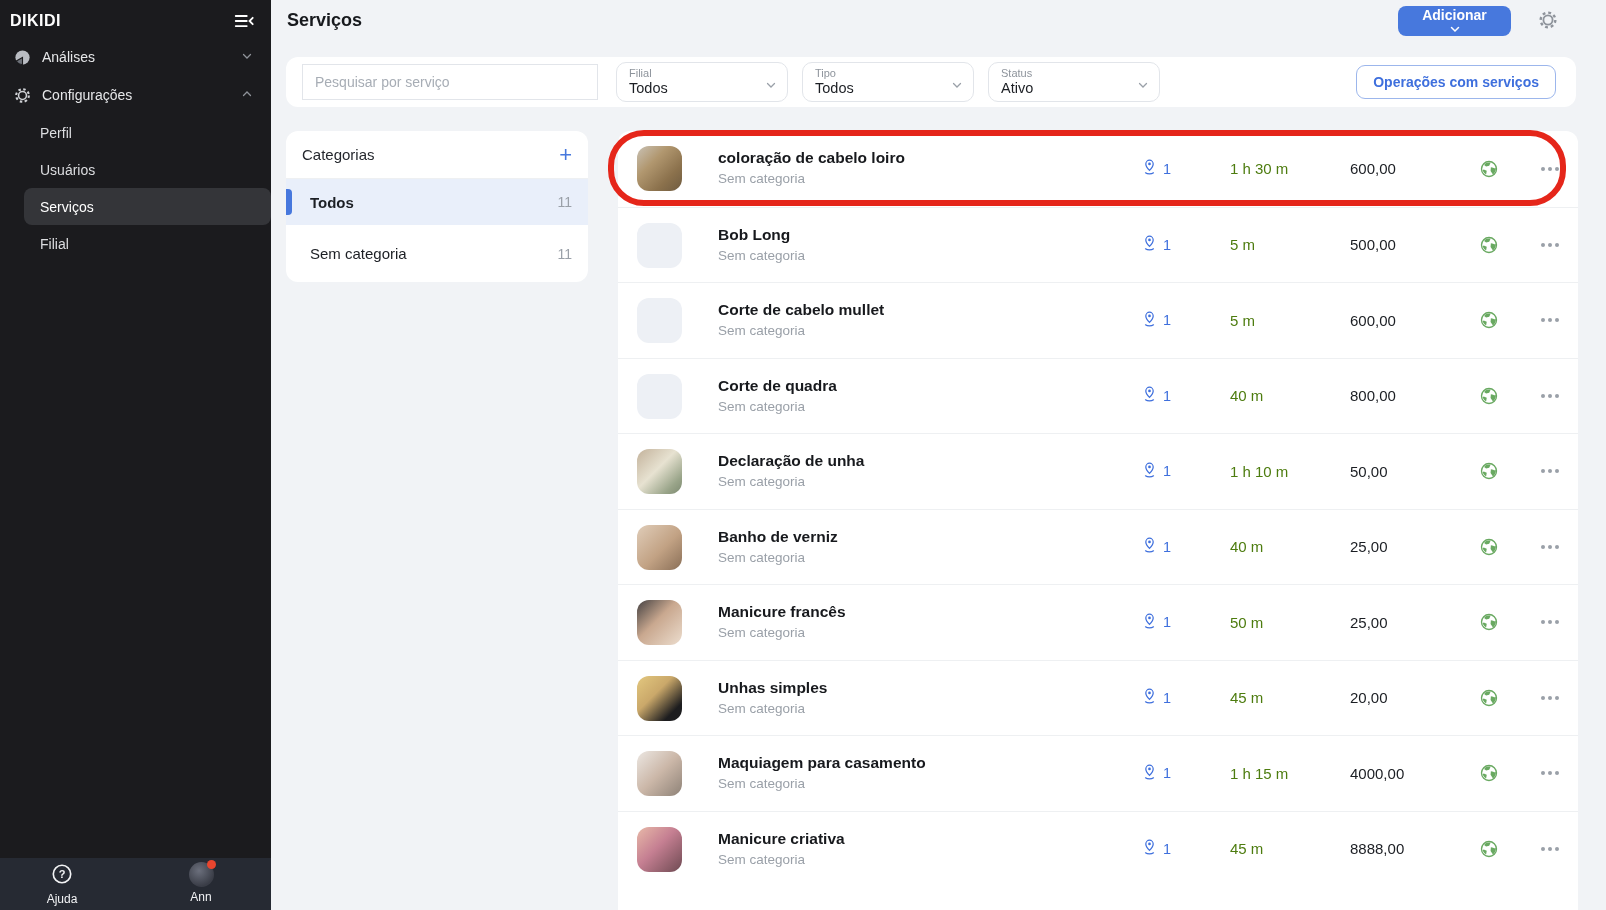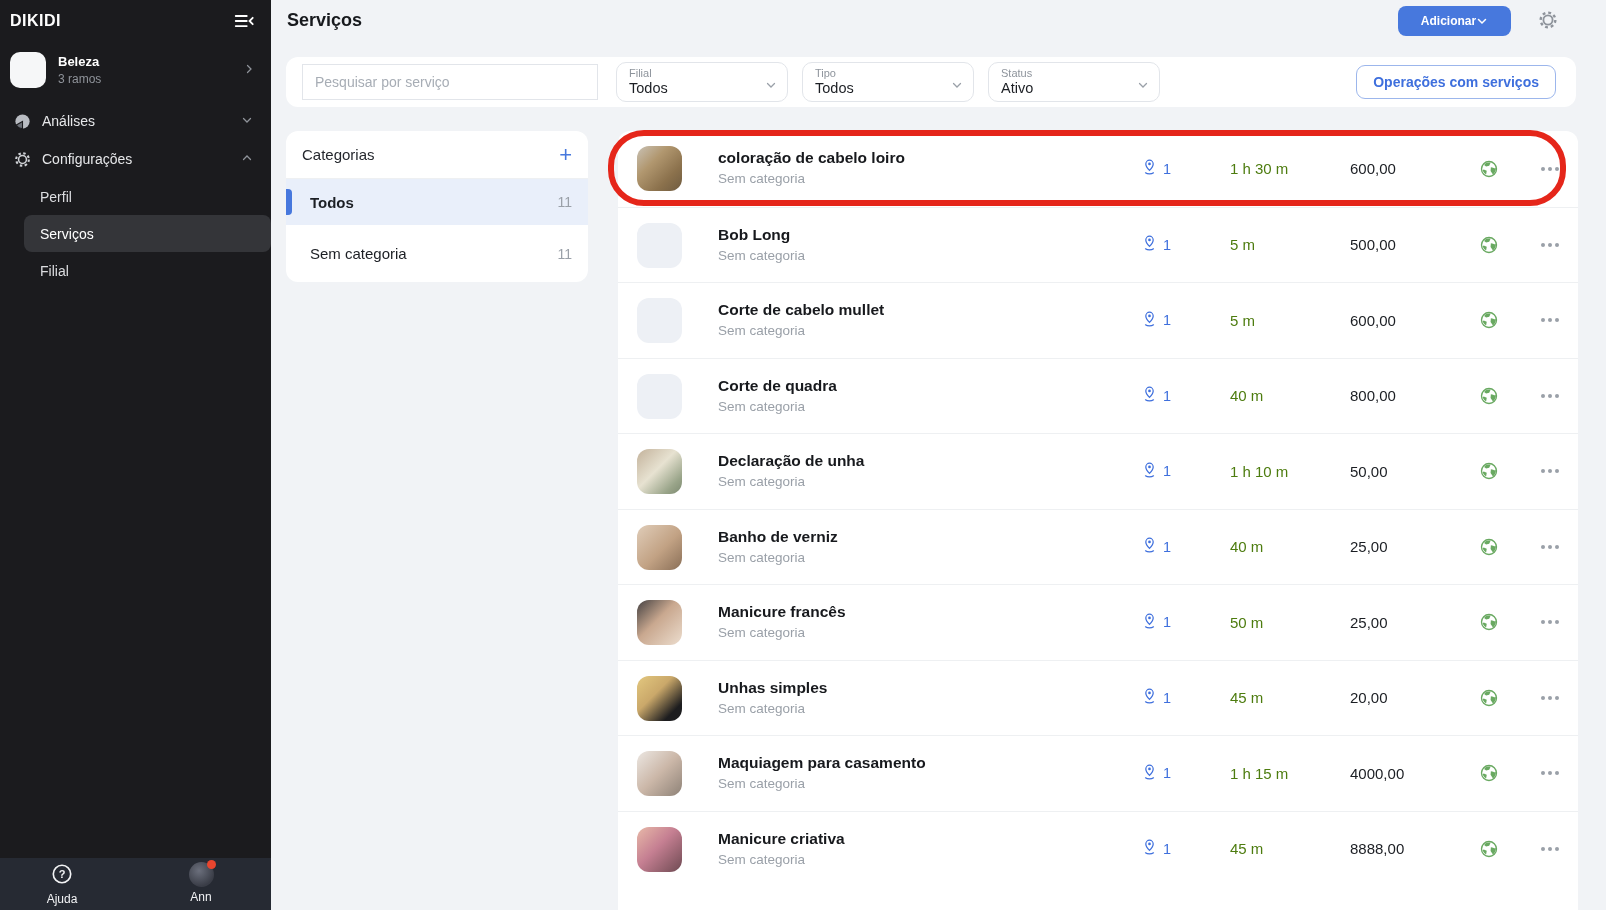--- a/index.html
+++ b/index.html
@@ -40,23 +40,24 @@
   .sb-foot-label { font-size:12px; color:#f2f3f5; margin-top:3px; }
   .ann-avatar { width:25px; height:25px; border-radius:50%;
     background:radial-gradient(circle at 40% 35%, #6b6f7c, #3a3d47 70%); position:relative; }
   .ann-dot { position:absolute; right:-2px; top:-2px; width:9px; height:9px; border-radius:50%; background:#e8452e; }
 
   
   .main { position:absolute; left:271px; top:0; right:0; bottom:0; background:#f1f3f6; }
   .page-title { position:absolute; left:16px; top:10px; font-size:18px; font-weight:bold; color:#17191d; }
   .add-btn {
     position:absolute; left:1127px; top:6px; width:113px; height:30px;
-    background:#4778dd; border:none; border-radius:8px; color:#fff; font-size:12px; font-weight:bold;
+    background:#4778dd; border:none; border-radius:8px; color:#fff; font-size:14px; font-weight:bold;
     display:flex; align-items:center; justify-content:center; gap:0; cursor:pointer;
     font-family:"Liberation Sans", sans-serif;
+    flex-direction:column;
   }
   .top-gear { position:absolute; left:1266px; top:9px; cursor:pointer; display:flex; }
 
   
   .filter-card {
     position:absolute; left:15px; top:57px; width:1290px; height:50px;
     background:#fff; border-radius:12px;
   }
   .search-input {
     position:absolute; left:16px; top:7px; width:296px; height:36px;
@@ -129,32 +130,20 @@
   <div class="sb-logo-row">
     <div class="sb-logo">DIKIDI</div>
     <div class="sb-collapse">
       <svg width="22" height="22" viewBox="0 0 24 24" fill="none" stroke="#ffffff" stroke-width="2" stroke-linecap="round">
           <path d="M3 6.5h12M3 12h12M3 17.5h12"></path>
           <path d="M21.5 8.5 18 12l3.5 3.5"></path>
         </svg>
     </div>
   </div>
 
-  <div class="sb-brand">
-    <div class="sb-brand-avatar"></div>
-    <div class="sb-brand-text">
-      <div class="sb-brand-name">Beleza</div>
-      <div class="sb-brand-sub">3 ramos</div>
-    </div>
-    <span class="sb-chev-right">
-      <svg width="12" height="12" viewBox="0 0 24 24" fill="none" stroke="#8f939a" stroke-width="2.5" stroke-linecap="round">
-          <path d="M9 5l7 7-7 7"></path>
-        </svg>
-    </span>
-  </div>
 
   <div class="sb-item">
     <span class="sb-ico">
       <svg width="19" height="19" viewBox="0 0 24 24">
           <circle cx="12" cy="12" r="9" fill="#b9bcc2"></circle>
           <path d="M12 12 L12 21 A9 9 0 0 1 4.2 16.5 Z" fill="#6e727a" stroke="#1b1b1e" stroke-width="1.4"></path>
         </svg>
     </span>
     <span>Análises</span>
     <span class="sb-chev">
@@ -175,20 +164,23 @@
     <span class="sb-chev">
       <svg width="12" height="12" viewBox="0 0 24 24" fill="none" stroke="#8f939a" stroke-width="2.5" stroke-linecap="round">
           <path d="M5 15l7-7 7 7"></path>
         </svg>
     </span>
   </div>
 
   <div class="sb-subitem">
       <span>Perfil</span>
     </div>
+  <div class="sb-subitem">
+      <span>Usuários</span>
+    </div>
   <div class="sb-subitem active">
       <span>Serviços</span>
     </div>
   <div class="sb-subitem">
       <span>Filial</span>
     </div>
 
   <div class="sb-footer">
     <div class="sb-foot-item sb-foot-help">
       <span>

